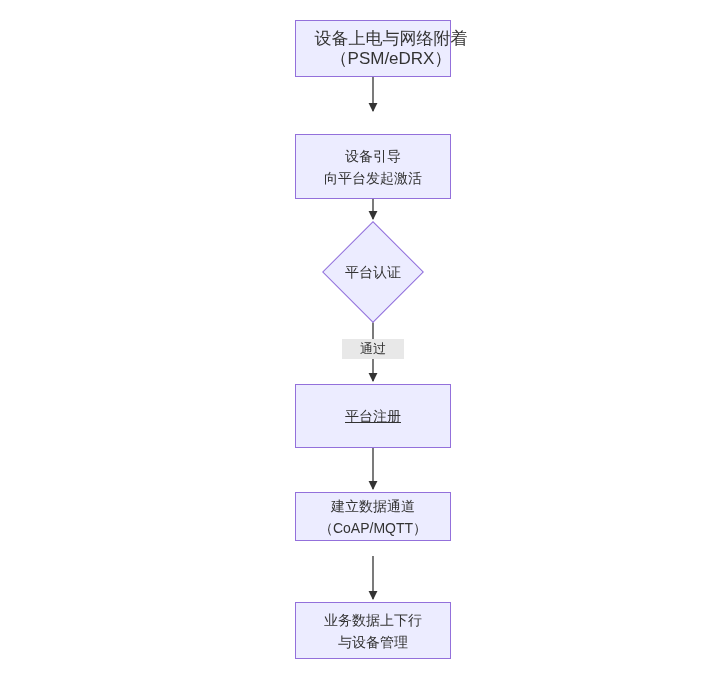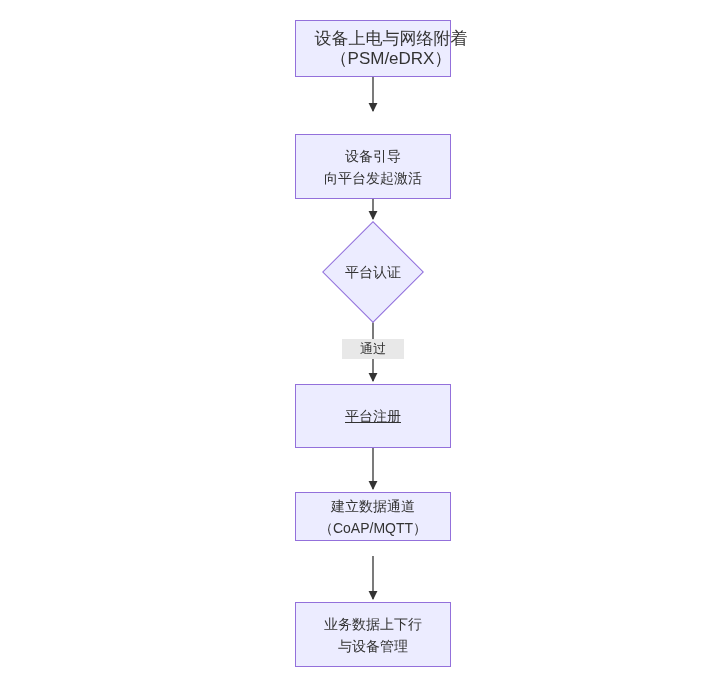--- a/index.html
+++ b/index.html
@@ -100,18 +100,18 @@
 
   <div class="node" style="top:384px; height:64px;text-decoration:underline;">
     <span class="node-line">平台注册</span>
   </div>
 
   <div class="node" style="top:492px; height:49px;">
     <span class="node-line">建立数据通道</span>
     <span class="node-line">（CoAP/MQTT）</span>
   </div>
 
-  <div class="node" style="top:602px; height:65px;">
+  <div class="node" style="top:602px; height:57px;">
     <span class="node-line">业务数据上下行</span>
     <span class="node-line">与设备管理</span>
   </div>
 
 </div>
 
 </body></html>

